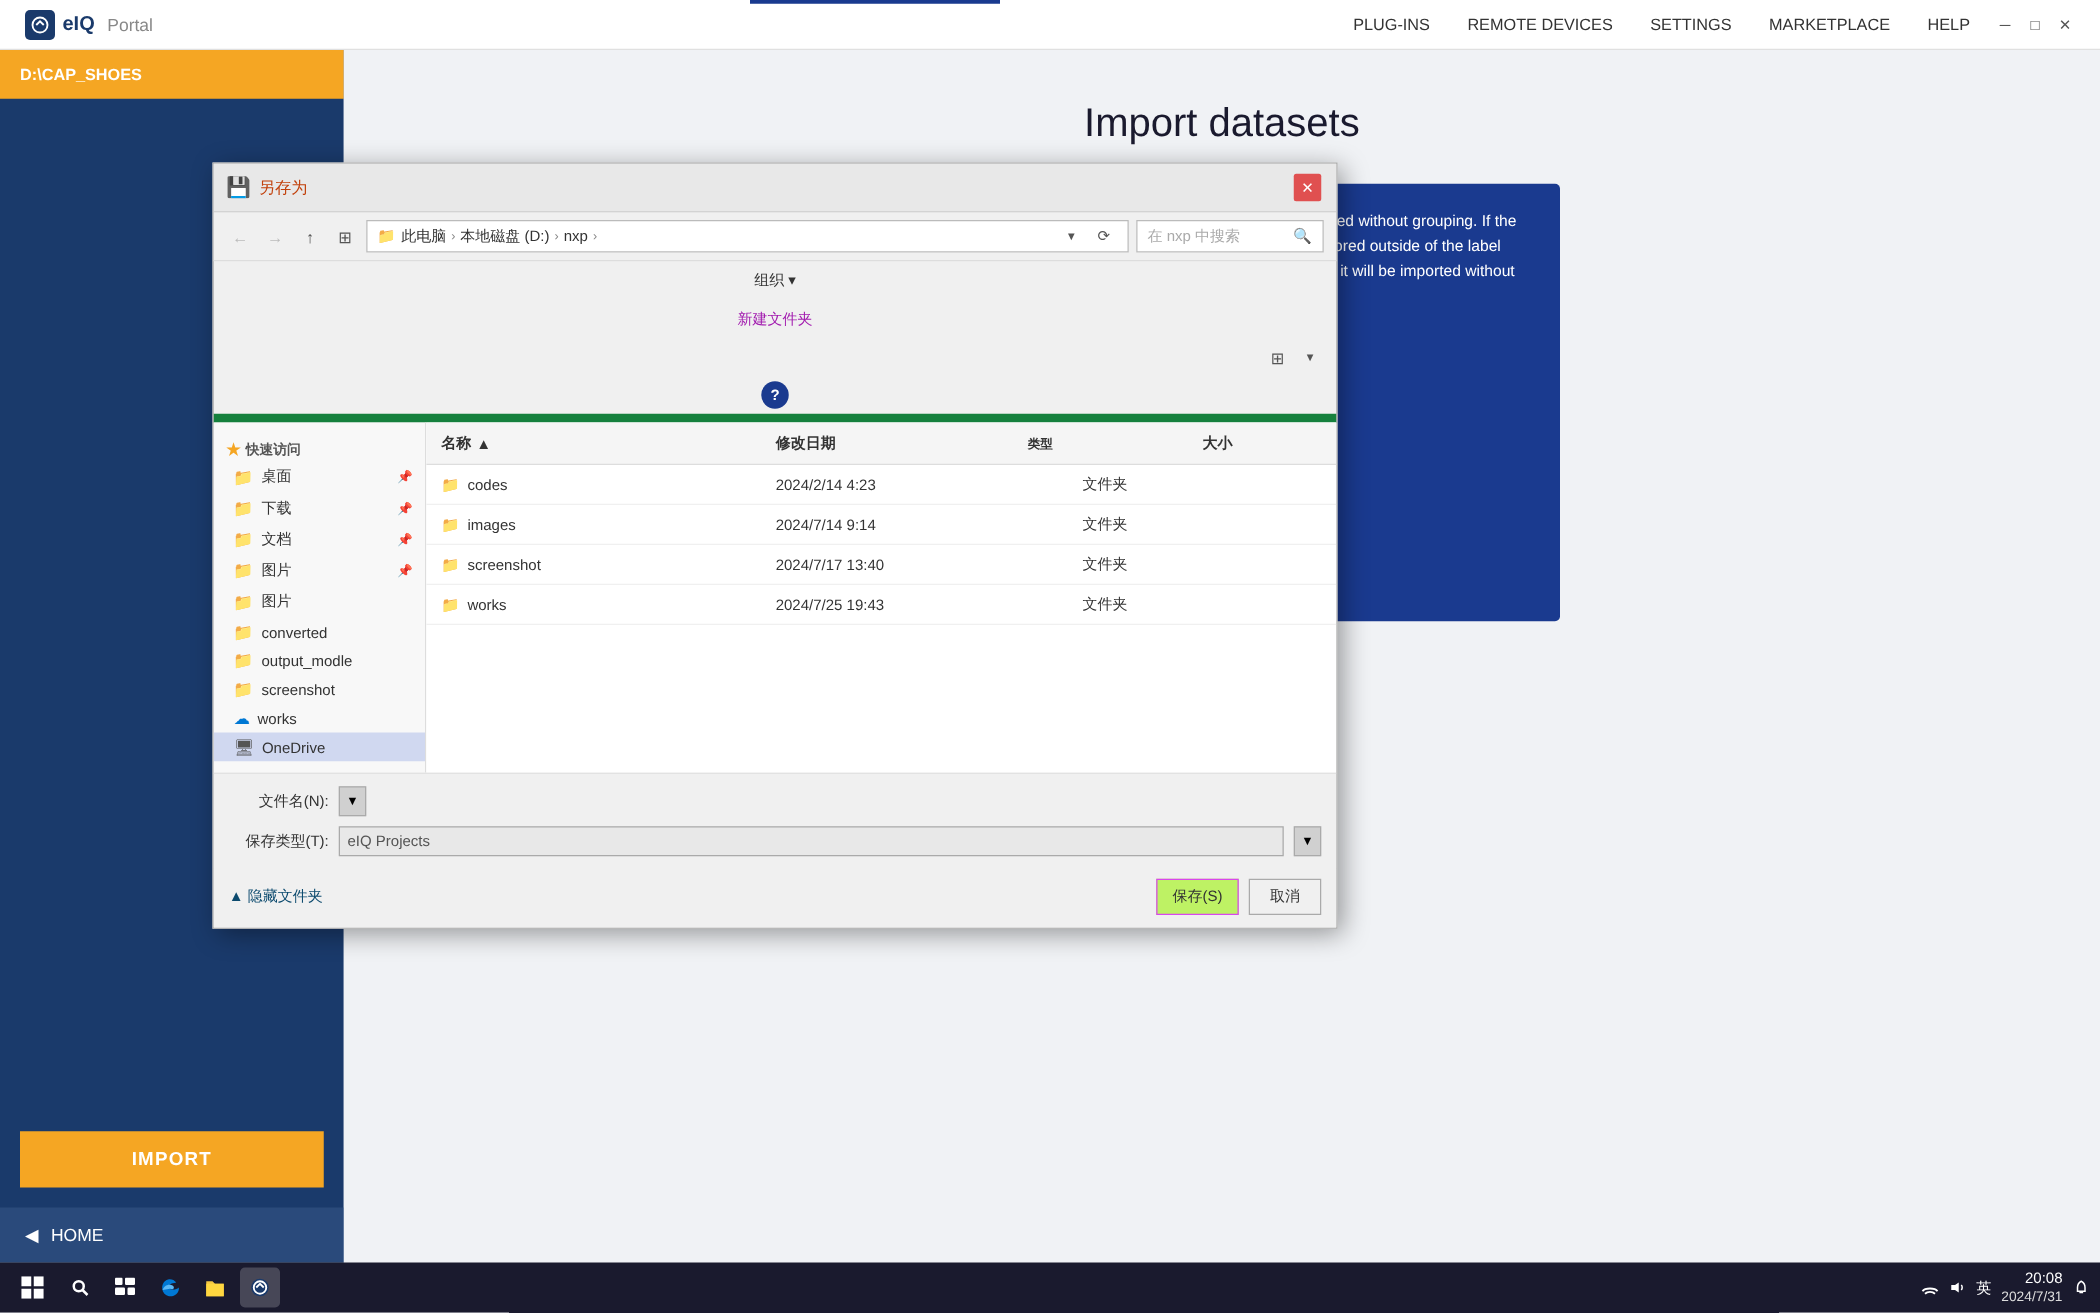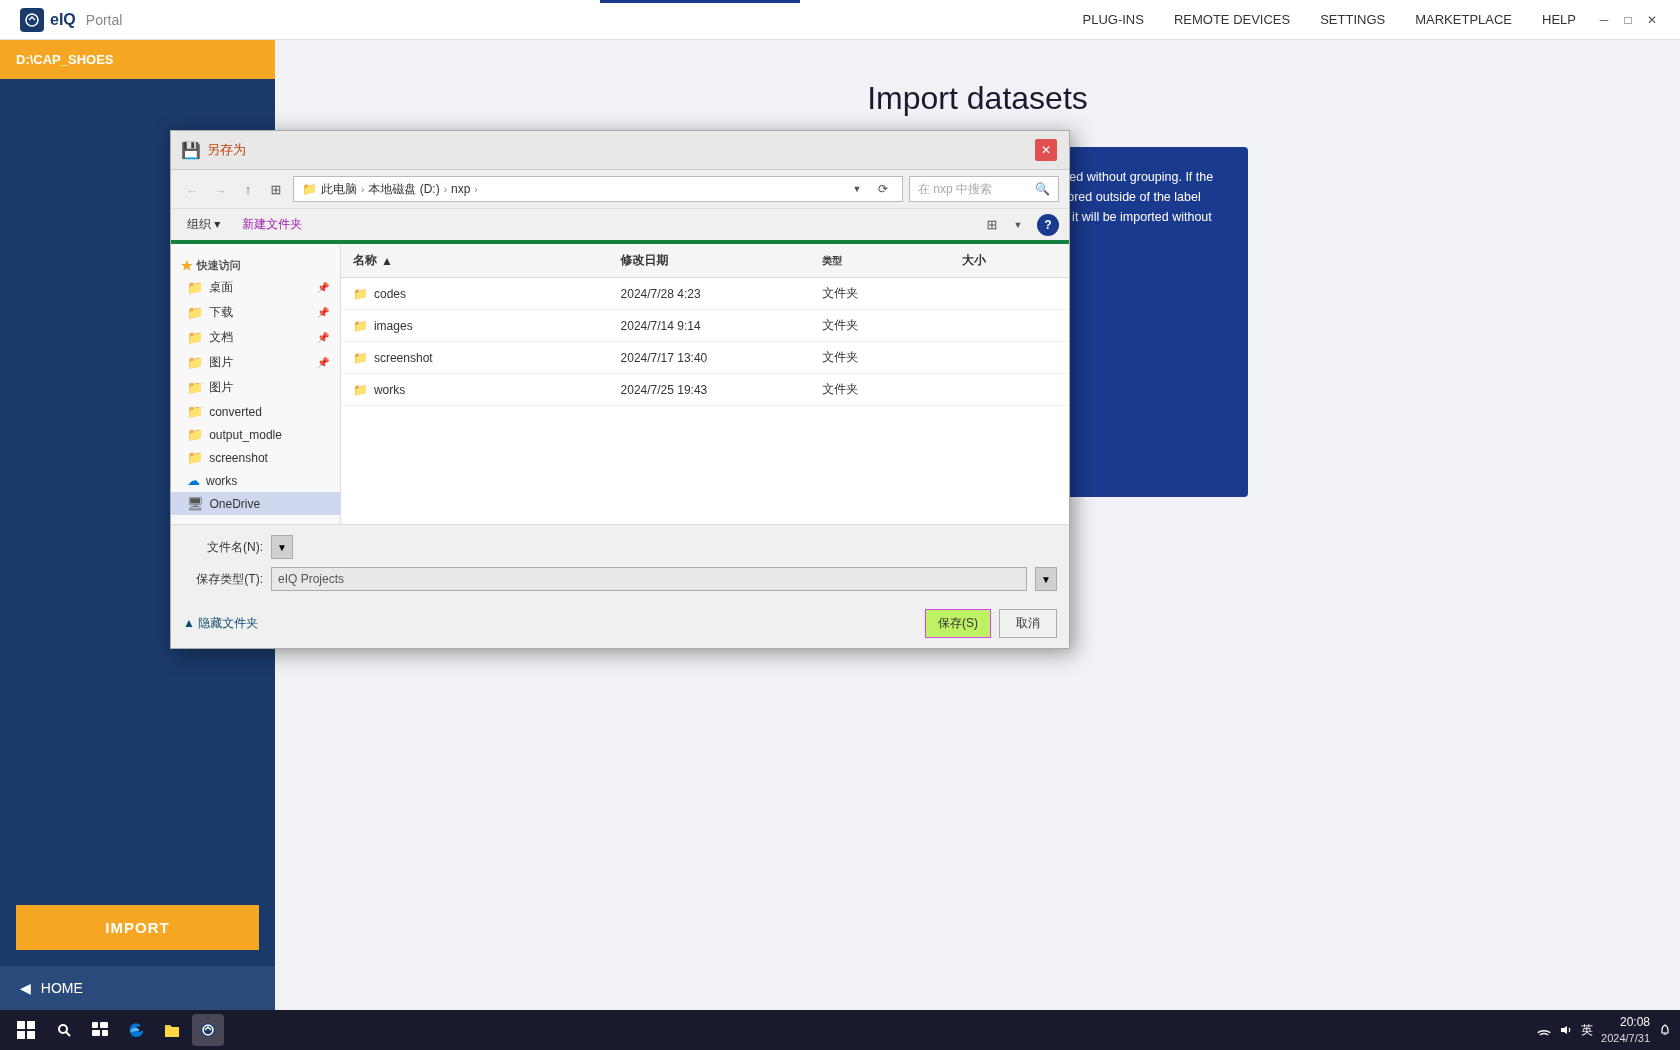--- a/index.html
+++ b/index.html
@@ -340,21 +340,22 @@
       align-items: center;
       gap: 4px;
     }
 
     
     .dialog-toolbar {
       padding: 4px 10px;
       display: flex;
       align-items: center;
       gap: 8px;
-      border-bottom: 4px solid #15803d;
+      border-bottom: 7px solid #15803d;
+      flex-direction: column;
     }
     .toolbar-organize {
       font-size: 12px;
       color: #333;
       cursor: pointer;
       display: flex;
       align-items: center;
       gap: 3px;
       padding: 3px 6px;
     }
@@ -483,21 +484,21 @@
     .file-cell-name {
       flex: 2;
       padding: 3px 12px;
       font-size: 12px;
       color: #333;
       display: flex;
       align-items: center;
       gap: 6px;
     }
     .file-cell-date { flex: 1.5; padding: 3px 8px; font-size: 12px; color: #333; }
-    .file-cell-type { flex: 1; padding: 3px 8px; font-size: 12px; color: #333; }
+    .file-cell-type { flex: 1; padding: 3px 8px; font-size: 12px; color: #333; text-align: center; }
     .file-cell-size { flex: 0.8; padding: 3px 8px; font-size: 12px; color: #333; }
 
     
     .dialog-bottom {
       padding: 10px 12px;
       background: #f0f0f0;
       border-top: 1px solid #ddd;
     }
     .filename-row {
       display: flex;
@@ -791,21 +792,21 @@
           <div class="col-size">
             <span>大小</span>
           </div>
         </div>
 
         <div class="file-row">
           <div class="file-cell-name">
             <span style="color:#d4a017;">📁</span>
             <span>codes</span>
           </div>
-          <div class="file-cell-date">2024/7/28 4:23</div>
+          <div class="file-cell-date">2024/2/14 4:23</div>
           <div class="file-cell-type">文件夹</div>
           <div class="file-cell-size"></div>
         </div>
         <div class="file-row">
           <div class="file-cell-name">
             <span style="color:#d4a017;">📁</span>
             <span>images</span>
           </div>
           <div class="file-cell-date">2024/7/14 9:14</div>
           <div class="file-cell-type">文件夹</div>

